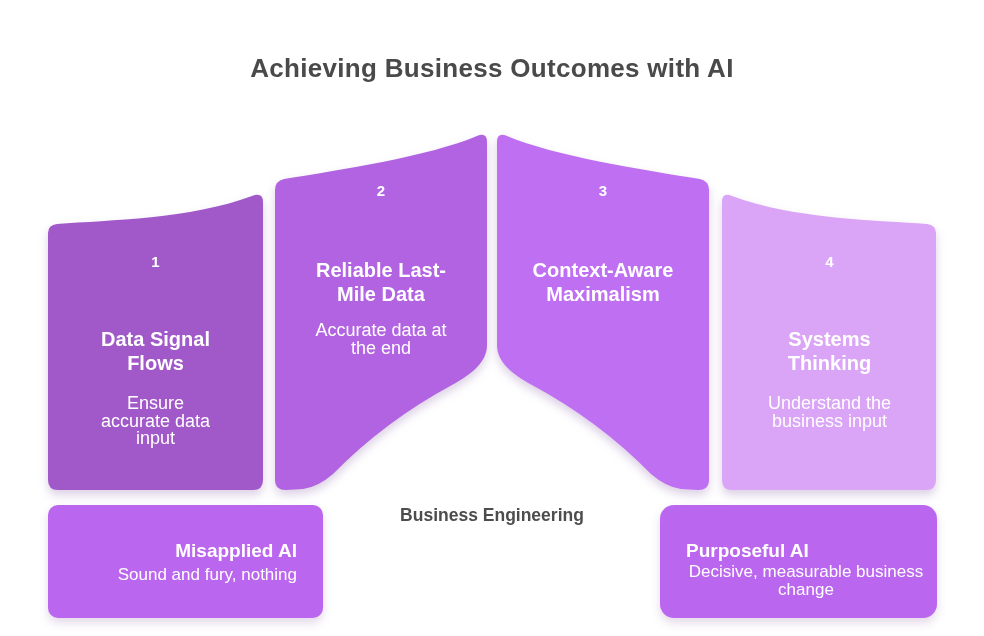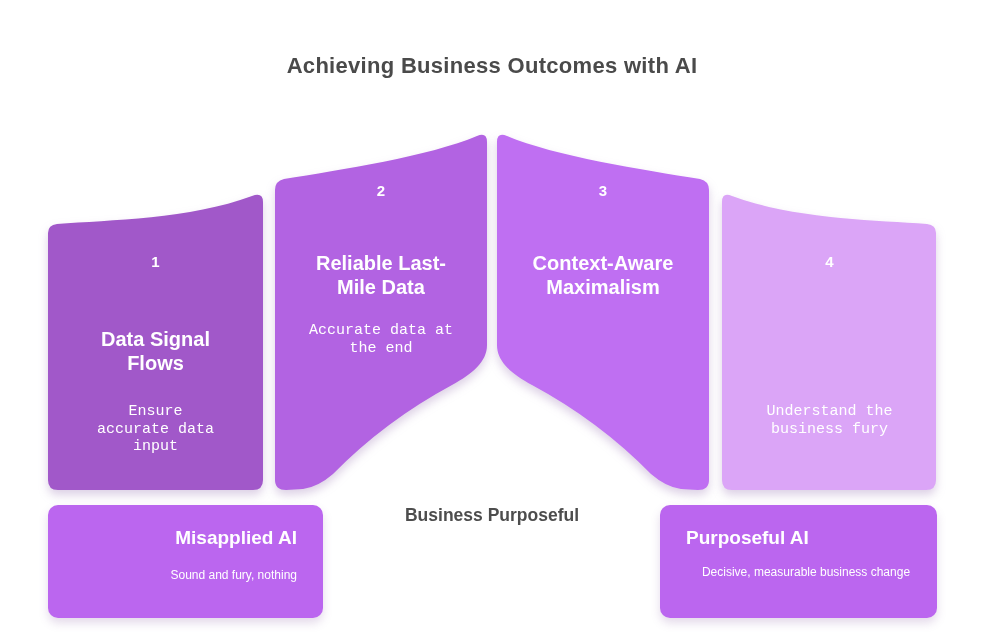--- a/index.html
+++ b/index.html
@@ -1,51 +1,51 @@
 <!DOCTYPE html>
 <html><head>
 <meta charset="utf-8">
 <style>
   html,body{margin:0;padding:0;background:#ffffff;}
   body{font-family:"Liberation Sans","DejaVu Sans",sans-serif;}
   .stage{position:relative;width:984px;height:636px;background:#ffffff;overflow:hidden;}
 
   .main-title{position:absolute;left:0;top:53px;width:984px;text-align:center;
-    font-size:22px;font-weight:bold;color:#4a4a4a;letter-spacing:.3px;}
+    font-size:26px;font-weight:bold;color:#4a4a4a;letter-spacing:.3px;}
 
   svg.arch{position:absolute;left:0;top:0;}
   .panel{filter:drop-shadow(0 5px 5px rgba(130,85,160,.28));}
 
   .pillar{position:absolute;color:#ffffff;text-align:center;}
   #pt1{left:48px;top:193px;width:215px;height:297px;}
   #pt2{left:275px;top:135px;width:212px;height:355px;}
   #pt3{left:497px;top:135px;width:212px;height:355px;}
   #pt4{left:722px;top:193px;width:215px;height:297px;}
 
   .pnum{position:absolute;left:0;width:100%;text-align:center;font-size:15px;font-weight:bold;}
   .ptitle{position:absolute;left:50%;transform:translateX(-50%);font-size:20px;font-weight:bold;line-height:24px;}
-  .psub{position:absolute;left:50%;transform:translateX(-50%);font-size:15px;line-height:17.5px;font-family:Liberation Mono, monospace;}
+  .psub{position:absolute;left:50%;transform:translateX(-50%);font-size:18px;line-height:17.5px;}
 
-  .outer .pnum{top:60px;}  .outer .ptitle{top:134px;} .outer .psub{top:202px;margin-top:8px;}
-  .inner .pnum{top:47px;}  .inner .ptitle{top:116px;} .inner .psub{top:187px;}
+  .outer .pnum{top:60px;}  .outer .ptitle{top:134px;} .outer .psub{top:202px;}
+  .inner .pnum{top:47px;}  .inner .ptitle{top:123px;} .inner .psub{top:187px;}
 
   #pt1 .ptitle{width:150px;} #pt2 .ptitle{width:150px;}
   #pt3 .ptitle{width:165px;} #pt4 .ptitle{width:120px;}
   #pt1 .psub{width:125px;}   #pt2 .psub{width:150px;}
   #pt3 .psub{width:140px;}   #pt4 .psub{width:145px;}
 
   .arch-label{position:absolute;left:352px;top:505px;width:280px;text-align:center;
     font-size:17.5px;font-weight:bold;color:#4d4d4d;}
 
   .callout{position:absolute;top:505px;height:113px;border-radius:10px;color:#ffffff;
     box-shadow:0 5px 10px rgba(130,85,160,.22);}
   #callout-left{left:48px;width:275px;}
   #callout-right{left:660px;width:277px;}
-  .c-title{position:absolute;top:22px;font-size:19px;font-weight:bold;}
-  .c-sub{position:absolute;font-size:12px;line-height:18px;}
+  .c-title{position:absolute;top:35px;font-size:19px;font-weight:bold;}
+  .c-sub{position:absolute;font-size:17px;line-height:18px;}
   #callout-left .c-title{right:26px;}
   #callout-left .c-sub{right:26px;top:61px;text-align:right;width:230px;}
   #callout-right .c-title{left:26px;}
   #callout-right .c-sub{left:26px;top:58px;text-align:center;width:240px;}
 </style>
 </head>
 <body>
 
 <div class="stage">
 
@@ -70,28 +70,29 @@
     <div class="psub">Accurate data at the end</div>
   </div>
 
   <div class="pillar inner" id="pt3">
     <div class="pnum">3</div>
     <div class="ptitle">Context-Aware Maximalism</div>
   </div>
 
   <div class="pillar outer" id="pt4">
     <div class="pnum">4</div>
-    <div class="psub">Understand the business fury</div>
+    <div class="ptitle">Systems Thinking</div>
+    <div class="psub">Understand the business input</div>
   </div>
 
-  <div class="arch-label">Business Purposeful</div>
+  <div class="arch-label">Business Engineering</div>
 
   <div class="callout" id="callout-left" style="background: rgb(187, 102, 239);">
     <div class="c-title">Misapplied AI</div>
     <div class="c-sub">Sound and fury, nothing</div>
   </div>
 
-  <div class="callout" id="callout-right" style="background: rgb(187, 102, 239);">
+  <div class="callout" id="callout-right" style="background: rgb(187, 102, 239); border-radius: 14px;">
     <div class="c-title">Purposeful AI</div>
     <div class="c-sub">Decisive, measurable business change</div>
   </div>
 
 </div>
 
 </body></html>

